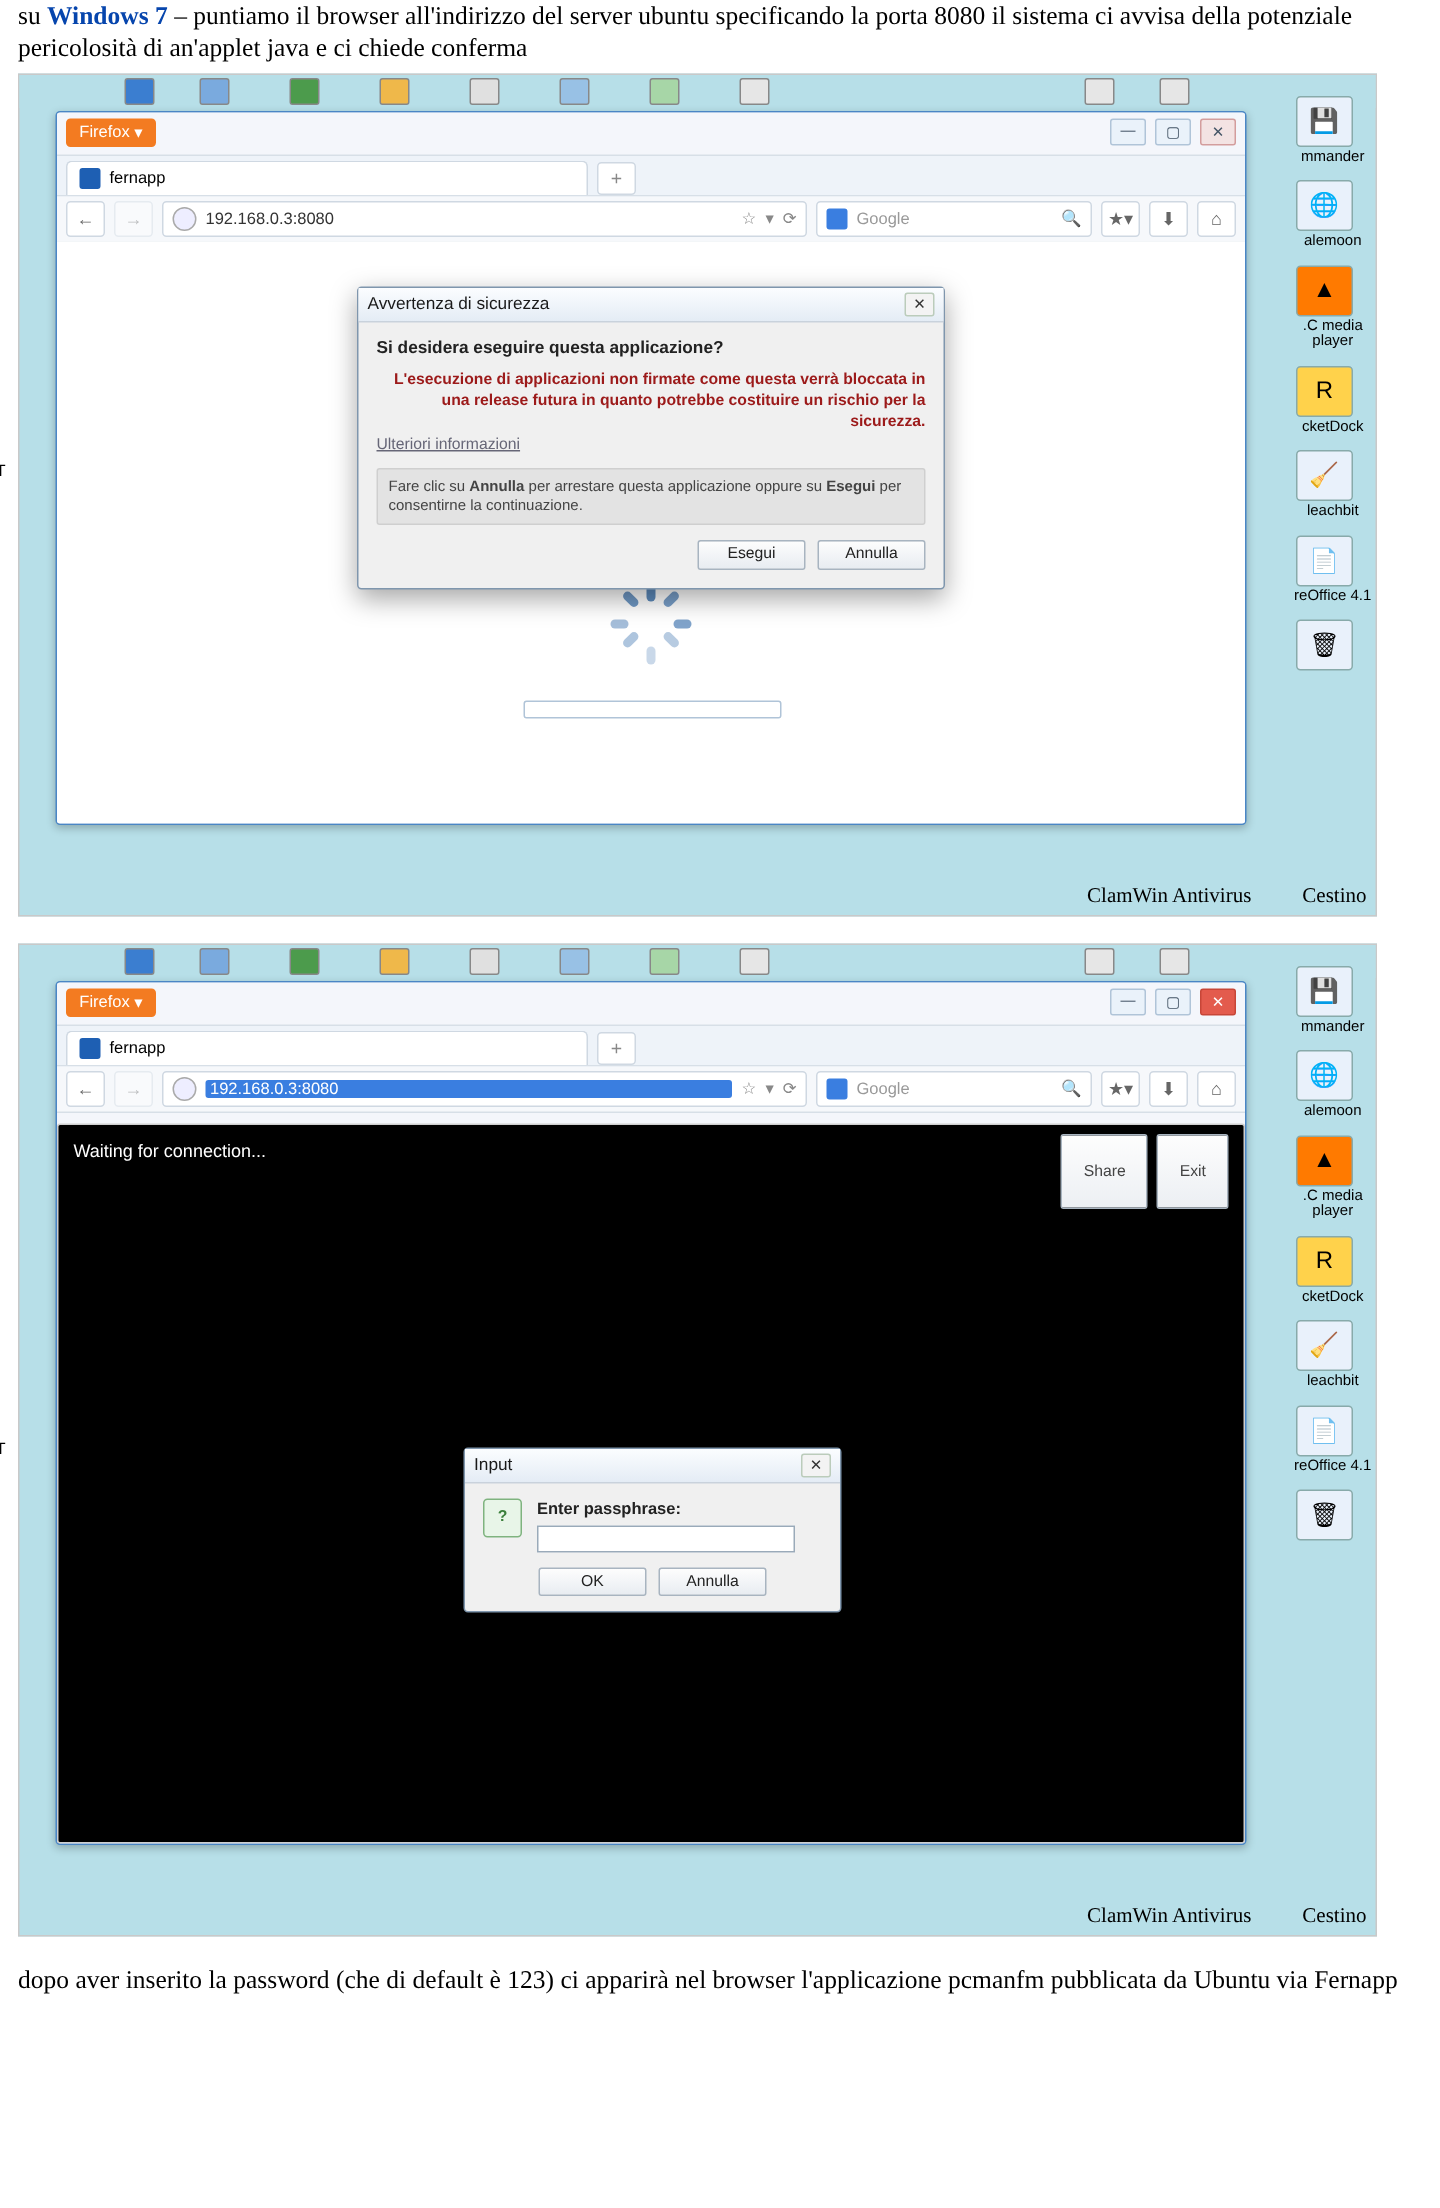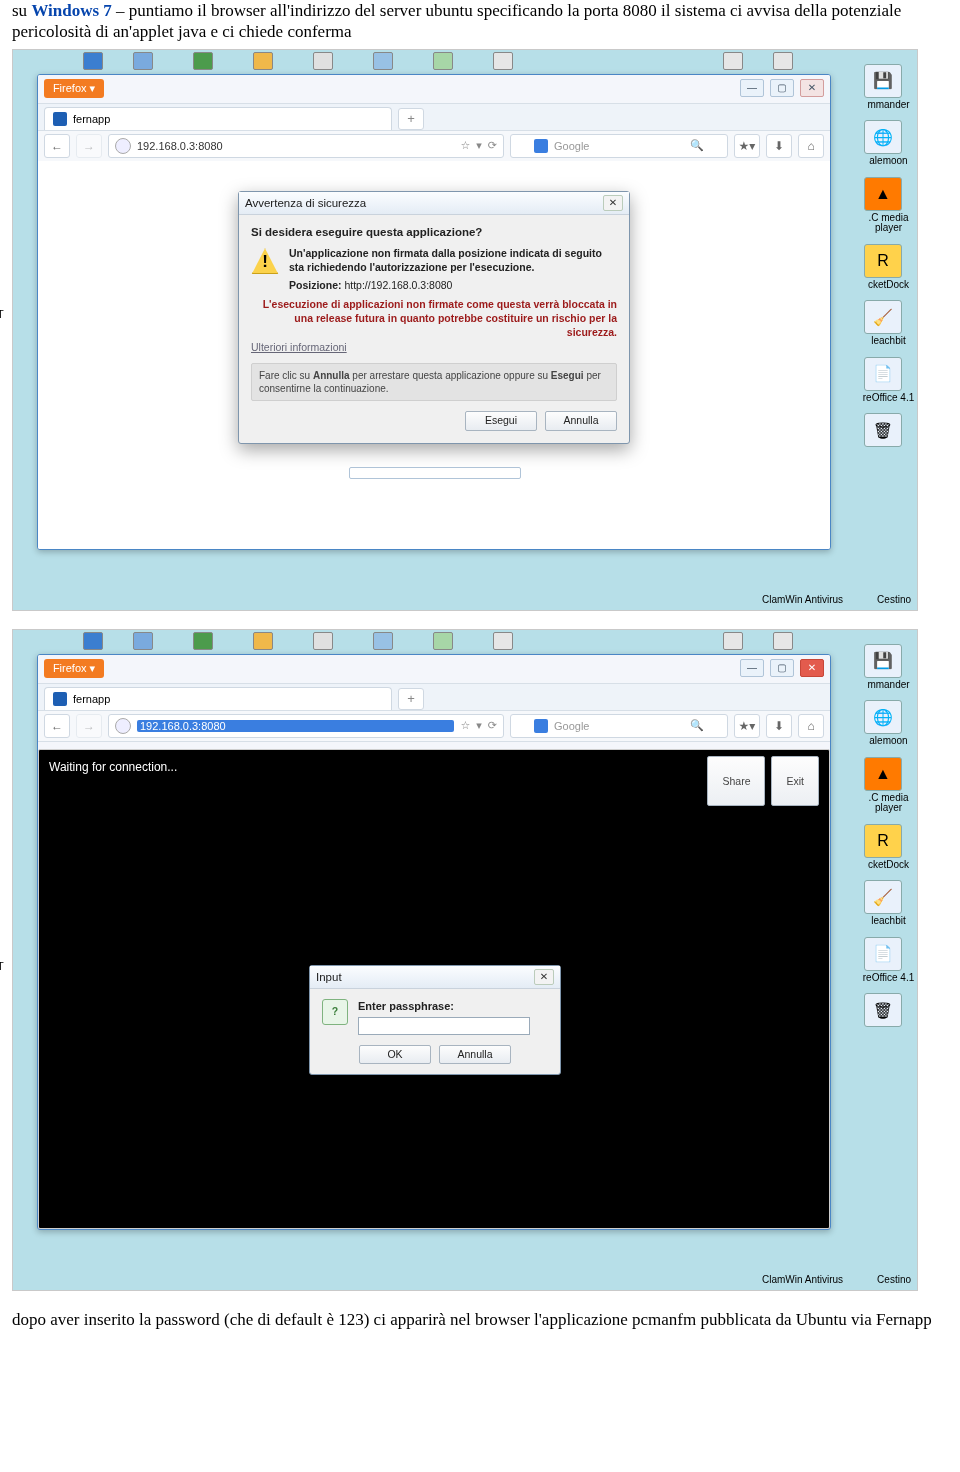--- a/index.html
+++ b/index.html
@@ -55,21 +55,21 @@
     position: absolute;
     right: 0; top: 14px; width: 68px;
     display: flex; flex-direction: column; gap: 10px;
   }
   .dicon { display: flex; flex-direction: column; align-items: center; gap: 2px; }
   .dicon .dbox { width: 36px; height: 32px; border: 1px solid #8aa; background: #e9f1fb; border-radius: 3px; display:flex;align-items:center;justify-content:center;font-size:16px;}
   .dicon .dlbl { font-size: 10px; color: #000; text-align: center; line-height: 1.05; padding-left: 11px; }
 
   
   .botlabels { position: absolute; bottom: 4px; right: 6px; display: flex; gap: 34px; }
-  .botl { font-size: 10px; color: #000; text-align: center; line-height: 1.05; }
+  .botl { font-size: 14px; color: #000; text-align: center; line-height: 1.05; font-family: Liberation Serif, serif; }
 
   
   .ffwin {
     position: absolute;
     left: 24px; top: 24px; right: 86px; bottom: 60px;
     border: 1px solid #4a86c5;
     background: #f4f6fb;
     border-radius: 3px;
     box-shadow: 0 2px 6px rgba(0,0,0,.25);
     overflow: hidden;
@@ -105,21 +105,21 @@
   .urlbar {
     flex:1; height:22px; border:1px solid #cfd8e2; border-radius:3px; background:#fff;
     display:flex; align-items:center; padding:0 6px; gap:6px; font-size:11px; color:#333;
   }
   .urlbar .globe{width:14px;height:14px;border:1px solid #aaa;border-radius:50%;background:#eef;}
   .urlbar .urlfld{flex:1;}
   .urlbar .urlfld.sel{background:#3a7ee0;color:#fff;padding:0 3px;border-radius:2px;}
   .urlbar .righticons{display:flex;gap:6px;color:#888;}
   .searchbox{
     width:170px;height:22px;border:1px solid #cfd8e2;border-radius:3px;background:#fff;
-    display:flex;align-items:center;padding:0 23px;font-size:11px;color:#888;gap:6px;
+    display:flex;align-items:center;padding:0 6px;font-size:11px;color:#888;gap:6px;
   }
   .gico{width:14px;height:14px;background:#3a7ee0;border-radius:2px;}
 
   .ff-content { position:absolute; left:0; right:0; top:86px; bottom:0; background:#fff; }
 
   
   .dlg {
     position:absolute; width:390px;
     border:1px solid #7f96ad; border-radius:3px; background:#f0f0f0;
     box-shadow:0 6px 18px rgba(0,0,0,.35);
@@ -277,27 +277,20 @@
       </div>
       <div class="progbar"></div>
 
       <div class="dlg" style="left:200px;top:30px">
         <div class="dlg-title">
           <span>Avvertenza di sicurezza</span>
           <span class="dlg-close">✕</span>
         </div>
         <div class="dlg-body">
           <div class="q">Si desidera eseguire questa applicazione?</div>
-          <div class="dlg-row1">
-            <div class="warnicon"></div>
-            <div>
-              <div style="font-weight:bold">Un'applicazione non firmata dalla posizione indicata di seguito sta richiedendo l'autorizzazione per l'esecuzione.</div>
-              <div style="margin-top:4px"><b>Posizione:</b> <span>http://192.168.0.3:8080</span></div>
-            </div>
-          </div>
           <div class="redwarn" style="font-weight:bold">L'esecuzione di applicazioni non firmate come questa verrà bloccata in una release futura in quanto potrebbe costituire un rischio per la sicurezza.</div>
           <div class="greylink">Ulteriori informazioni</div>
           <div class="dark">
             <span>Fare clic su </span><b>Annulla</b><span> per arrestare questa applicazione oppure su </span><b>Esegui</b><span> per consentirne la continuazione.</span>
           </div>
           <div class="dlg-btns">
             <div class="btn">Esegui</div>
             <div class="btn">Annulla</div>
           </div>
         </div>

